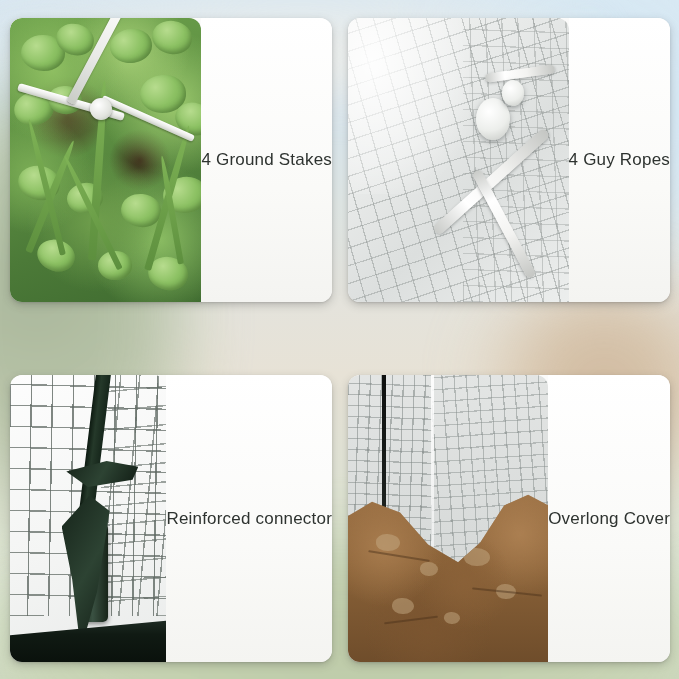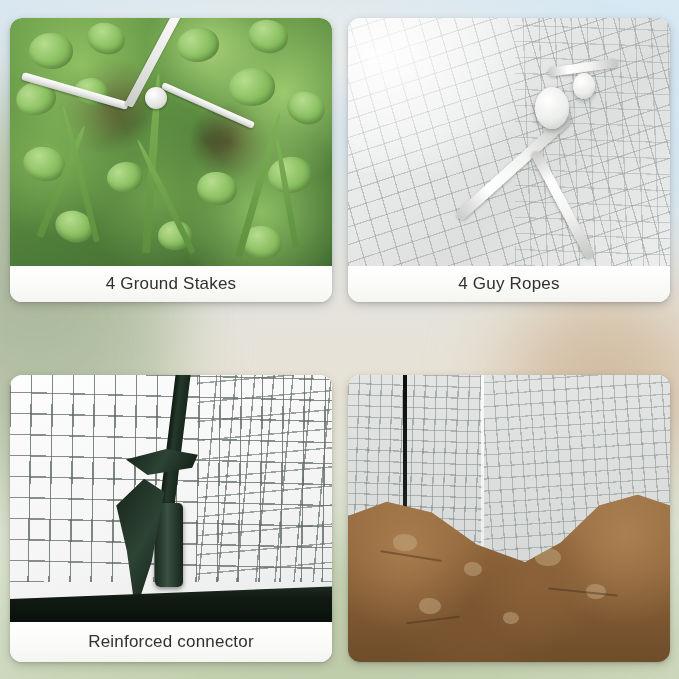--- a/index.html
+++ b/index.html
@@ -64,21 +64,21 @@
 
   
   .card {
     position: absolute;
     width: 322px;
     border-radius: 12px;
     background: #fbfbfa;
     box-shadow: 0 3px 9px rgba(60,60,60,.26), 0 1px 2px rgba(60,60,60,.16);
     overflow: hidden;
     display: flex;
-    flex-direction: column;
+    flex-direction: row;
   }
   .card-tl { left: 10px;  top: 18px;  height: 284px; }
   .card-tr { left: 348px; top: 18px;  height: 284px; }
   .card-bl { left: 10px;  top: 375px; height: 287px; }
   .card-br { left: 348px; top: 375px; height: 287px; }
 
   .photo {
     position: relative;
     width: 100%;
     flex: 1 1 auto;
@@ -351,16 +351,17 @@
         <div class="soil-speck" style="left:58%;top:36%;width:26px;height:18px;"></div>
         <div class="soil-speck" style="left:74%;top:56%;width:20px;height:15px;"></div>
         <div class="soil-speck" style="left:22%;top:64%;width:22px;height:16px;"></div>
         <div class="soil-speck" style="left:48%;top:72%;width:16px;height:12px;"></div>
         <div class="soil-crack" style="left:10%;top:40%;width:62px;height:2px;transform:rotate(9deg);"></div>
         <div class="soil-crack" style="left:44%;top:30%;width:48px;height:2px;transform:rotate(-14deg);"></div>
         <div class="soil-crack" style="left:62%;top:60%;width:70px;height:2px;transform:rotate(6deg);"></div>
         <div class="soil-crack" style="left:18%;top:76%;width:54px;height:2px;transform:rotate(-7deg);"></div>
       </div>
     </div>
+    <div class="caption">Overlong Cover</div>
   </div>
 
 
 </div>
 
 </body></html>

